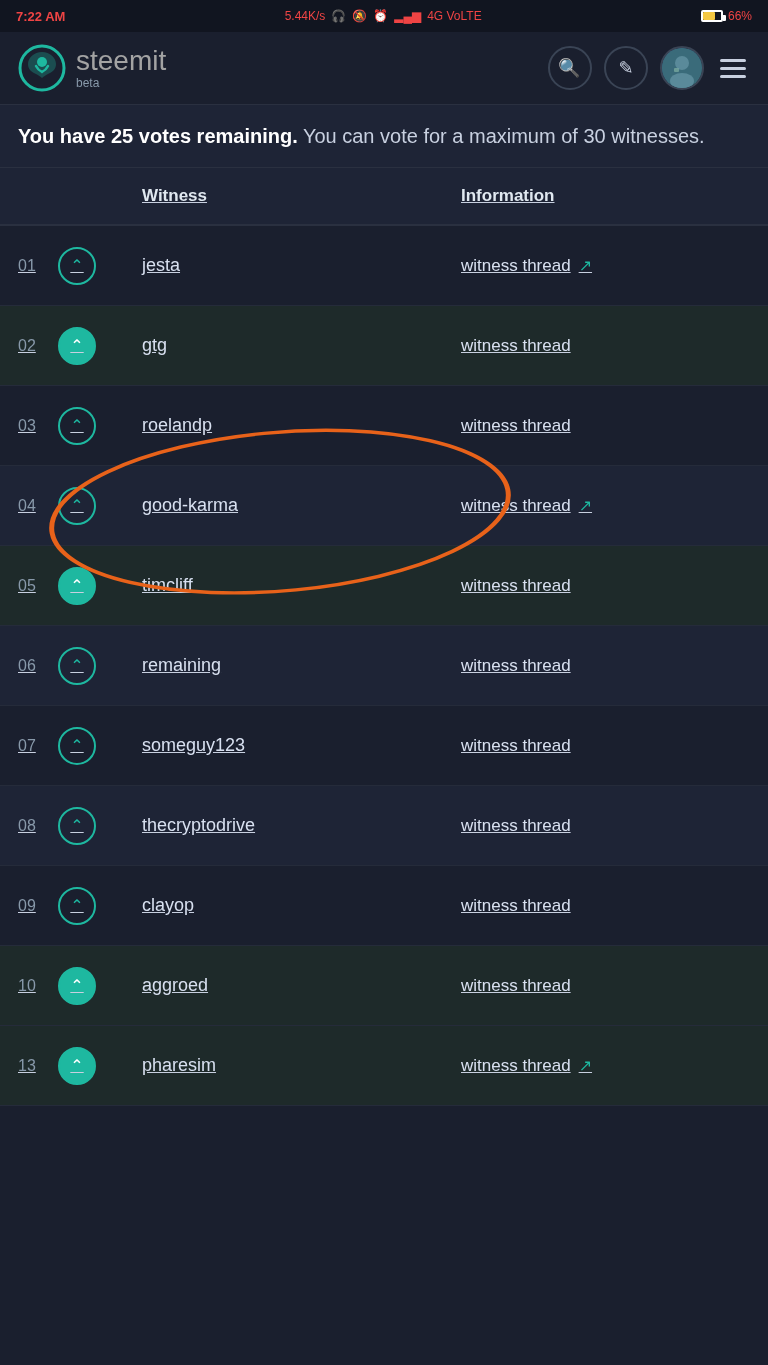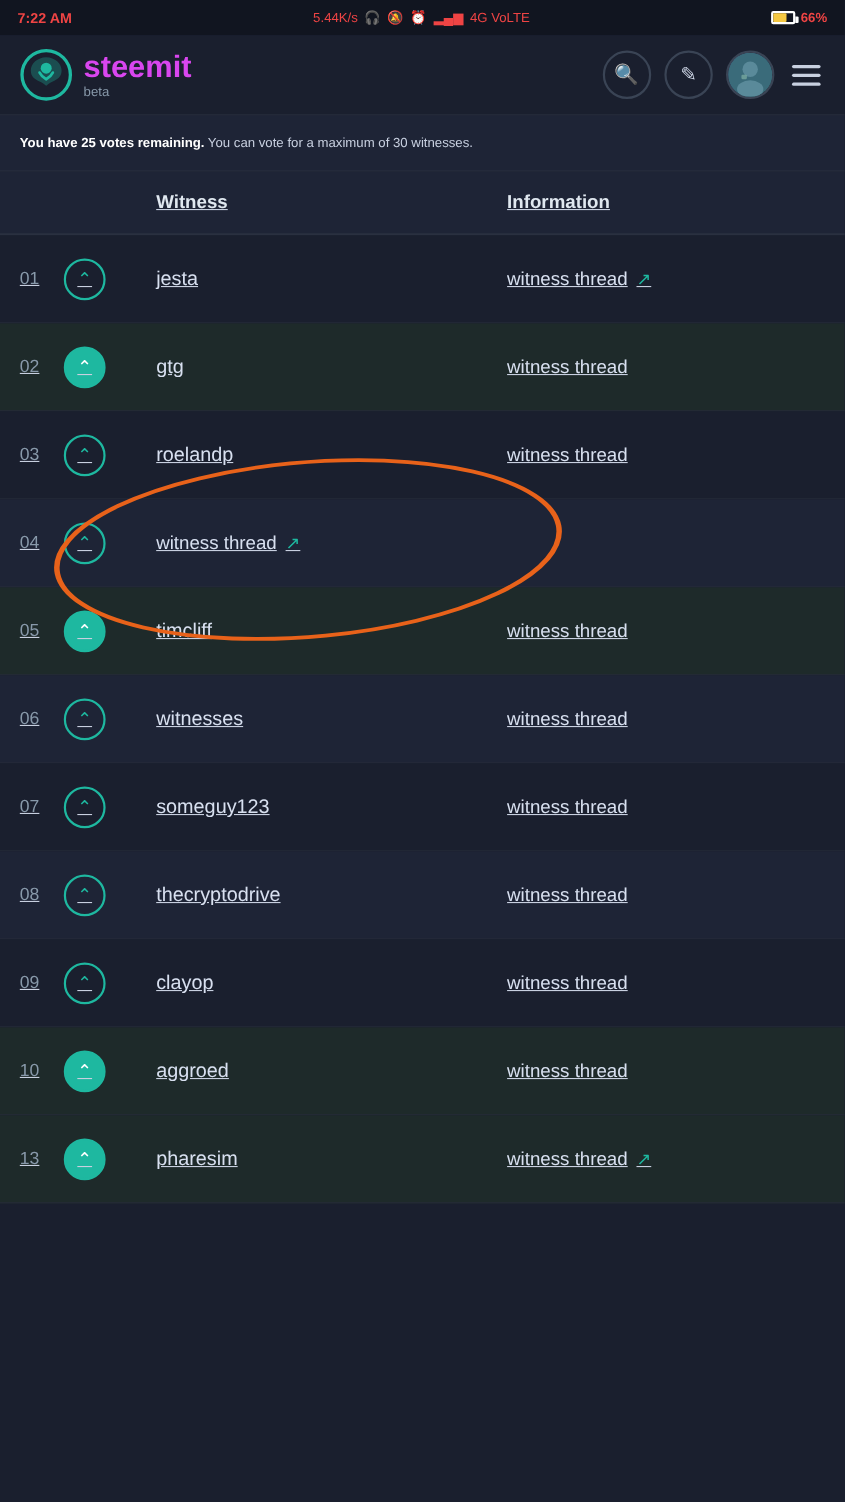--- a/index.html
+++ b/index.html
@@ -19,21 +19,21 @@
       display: flex;
       justify-content: space-between;
       align-items: center;
       padding: 6px 16px;
       font-size: 13px;
       color: #ef4444;
       height: 32px;
     }
     .status-bar-left { font-weight: 600; }
     .status-bar-center { display: flex; align-items: center; gap: 6px; font-size: 12px; }
-    .status-bar-right { display: flex; align-items: center; gap: 5px; font-size: 12px; font-weight: 700; }
+    .status-bar-right { display: flex; align-items: center; gap: 5px; font-size: 12px; font-weight: 400; }
     .battery-icon {
       display: inline-block;
       width: 22px;
       height: 12px;
       border: 2px solid #fff;
       border-radius: 2px;
       position: relative;
     }
     .battery-icon::after {
       content: '';
@@ -66,23 +66,23 @@
       align-items: center;
       gap: 10px;
       flex: 1;
     }
     .logo-icon {
       width: 48px;
       height: 48px;
     }
     .logo-text-container { display: flex; flex-direction: column; }
     .logo-text {
-      color: #d946ef;
+      color: #a3a3a3;
       font-size: 28px;
-      font-weight: 700;
+      font-weight: 400;
       line-height: 1;
     }
     .logo-beta {
       color: #8899aa;
       font-size: 12px;
       margin-top: 1px;
     }
     .nav-actions {
       display: flex;
       align-items: center;
@@ -131,21 +131,21 @@
       width: 26px;
       height: 3px;
       background: #c8d0e0;
       border-radius: 2px;
     }
 
     
     .votes-banner {
       background: #1e2436;
       padding: 16px 18px;
-      font-size: 12px;
+      font-size: 20px;
       color: #c8d0e0;
       line-height: 1.5;
       border-bottom: 1px solid #2a3040;
     }
     .votes-banner strong { color: #ffffff; font-weight: 700; }
     .table-header {
       display: grid;
       grid-template-columns: 130px 1fr 1fr;
       background: #1e2436;
       border-bottom: 2px solid #2a3040;
@@ -350,20 +350,21 @@
 
     </div>
   </div>
       <div class="witness-row">
     <div class="rank-cell">
       <span class="rank-number">04</span>
       <button class="vote-btn" title="Vote for good-karma">
         <span>⌃</span>
       </button>
     </div>
+    <div class="witness-name-cell">good-karma</div>
     <div class="info-cell">
       <span style="cursor:pointer; color:#d8e0f0;">witness thread</span>
       <span class="external-link-icon">↗</span>
     </div>
   </div>
       <div class="witness-row voted">
     <div class="rank-cell">
       <span class="rank-number">05</span>
       <button class="vote-btn voted-btn" title="Vote for timcliff">
         <span>⌃</span>
@@ -375,21 +376,21 @@
 
     </div>
   </div>
       <div class="witness-row">
     <div class="rank-cell">
       <span class="rank-number">06</span>
       <button class="vote-btn" title="Vote for ausbitbank">
         <span>⌃</span>
       </button>
     </div>
-    <div class="witness-name-cell">witnesses</div>
+    <div class="witness-name-cell">remaining</div>
     <div class="info-cell">
       <span style="cursor:pointer; color:#d8e0f0;">witness thread</span>
 
     </div>
   </div>
       <div class="witness-row">
     <div class="rank-cell">
       <span class="rank-number">07</span>
       <button class="vote-btn" title="Vote for someguy123">
         <span>⌃</span>

